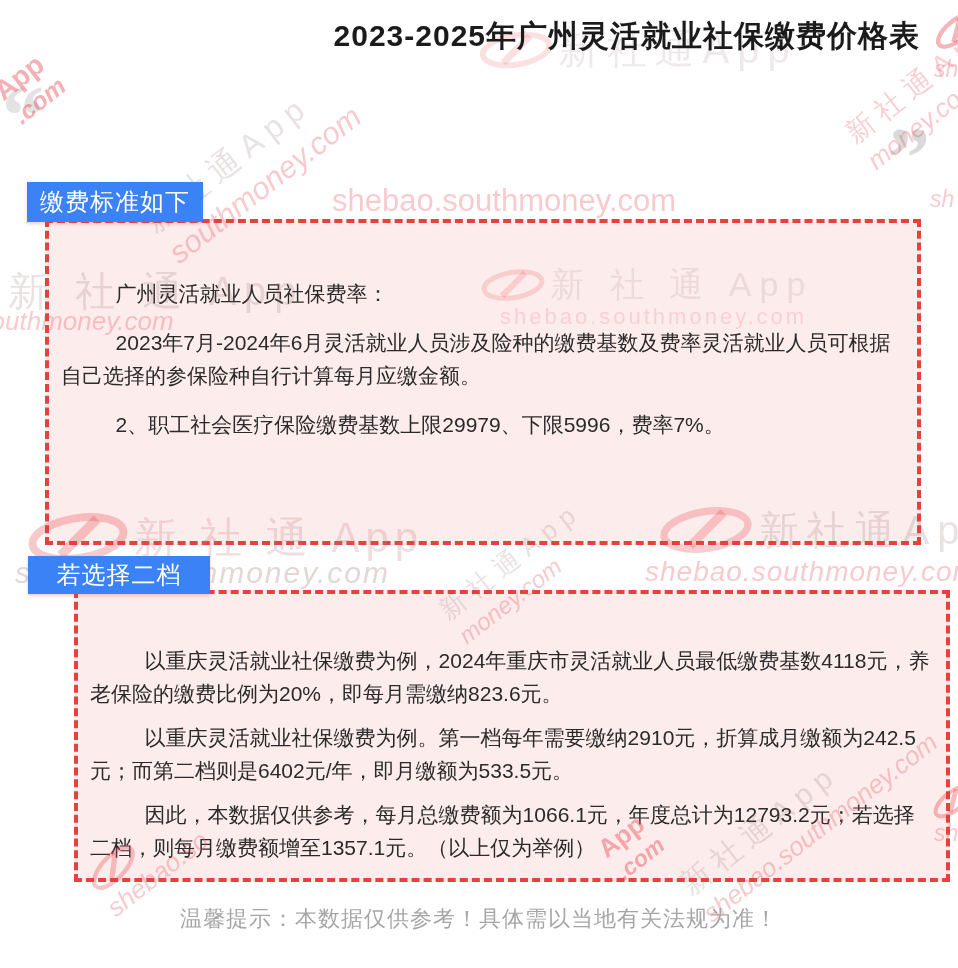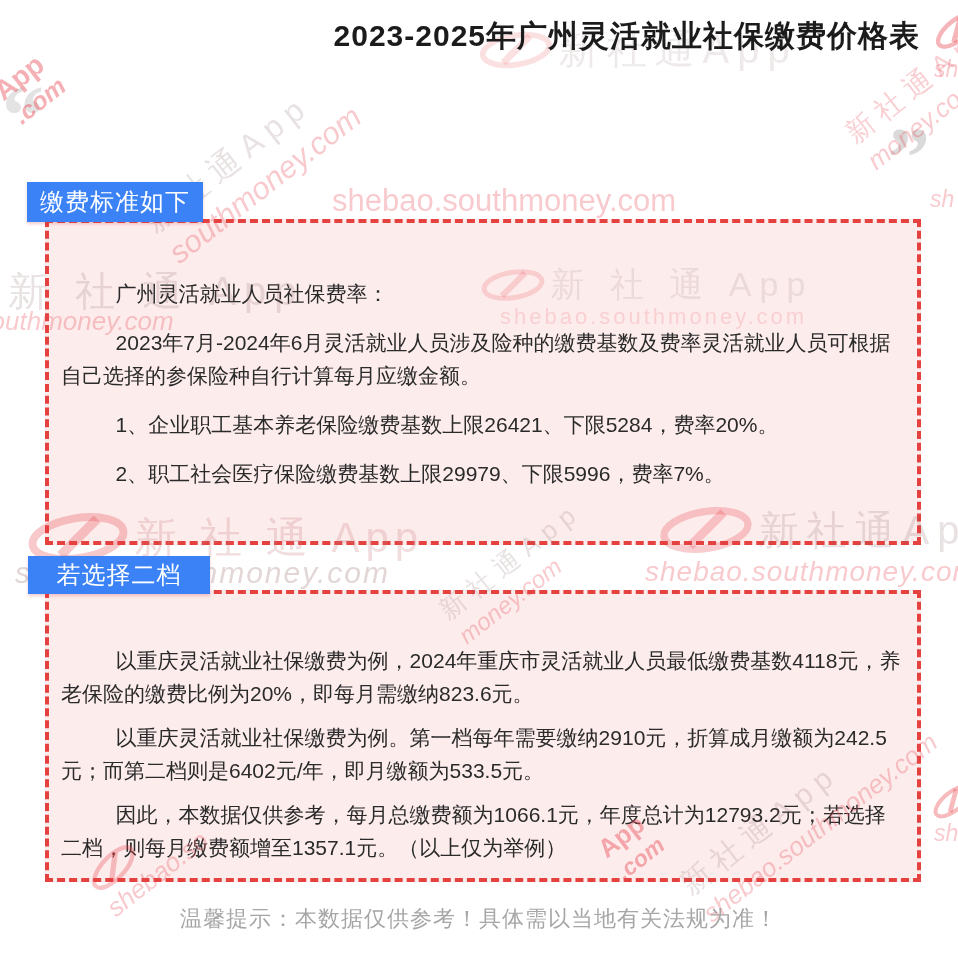--- a/index.html
+++ b/index.html
@@ -35,21 +35,21 @@
     box-shadow:0 2px 3px rgba(200,60,60,.25);
   }
   .tag1 { left:27px; top:182px; width:176px; height:40px; line-height:40px; }
   .tag2 { left:28px; top:556px; width:182px; height:38px; line-height:38px; }
   
   .dashed-box {
     position:absolute; left:45px; width:876px; z-index:1;
     border:4px dashed #e5413f; background:#fdecec;
   }
   .box1 { top:219px; height:326px; padding:38px 12px 0 12px; }
-  .box2 { top:590px; height:292px; padding:50px 12px 0 12px; }
+  .box2 { top:590px; height:292px; padding:50px 12px 0 12px;margin-left:29px; }
   .dashed-box p {
     font-size:21px; line-height:33px; color:#2a2a2a; text-indent:2.6em;
   }
   .box1 p { margin-bottom:13px;margin-top:16px; }
   .box2 p { margin-bottom:11px; }
   
   .footer {
     position:absolute; left:0; top:904px; width:958px; z-index:4;
     text-align:center; font-size:22px; color:#a6a6a6; letter-spacing:1px;
   }
@@ -188,21 +188,20 @@
 
   <h1 class="title">2023-2025年广州灵活就业社保缴费价格表</h1>
 
   <span class="quote quote-open">“</span>
   <span class="quote quote-close">”</span>
 
   <div class="tag tag1">缴费标准如下</div>
   <div class="dashed-box box1">
     <p>广州灵活就业人员社保费率：</p>
     <p>2023年7月-2024年6月灵活就业人员涉及险种的缴费基数及费率灵活就业人员可根据自己选择的参保险种自行计算每月应缴金额。</p>
-    <p>1、企业职工基本养老保险缴费基数上限26421、下限5284，费率20%。</p>
     <p>2、职工社会医疗保险缴费基数上限29979、下限5996，费率7%。</p>
   </div>
 
   <div class="tag tag2">若选择二档</div>
   <div class="dashed-box box2">
     <p>以重庆灵活就业社保缴费为例，2024年重庆市灵活就业人员最低缴费基数4118元，养老保险的缴费比例为20%，即每月需缴纳823.6元。</p>
     <p>以重庆灵活就业社保缴费为例。第一档每年需要缴纳2910元，折算成月缴额为242.5元；而第二档则是6402元/年，即月缴额为533.5元。</p>
     <p>因此，本数据仅供参考，每月总缴费额为1066.1元，年度总计为12793.2元；若选择二档，则每月缴费额增至1357.1元。（以上仅为举例）</p>
   </div>
 

